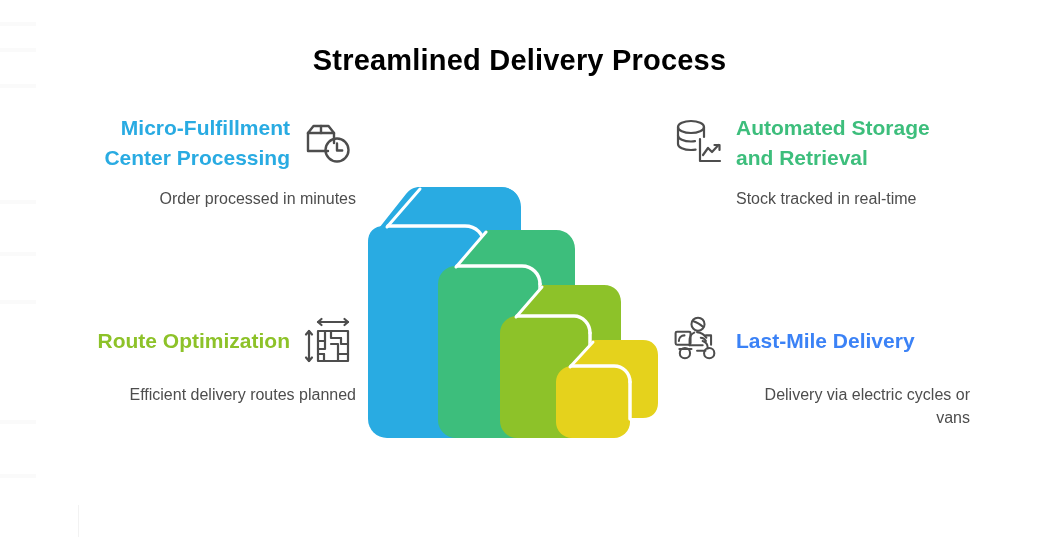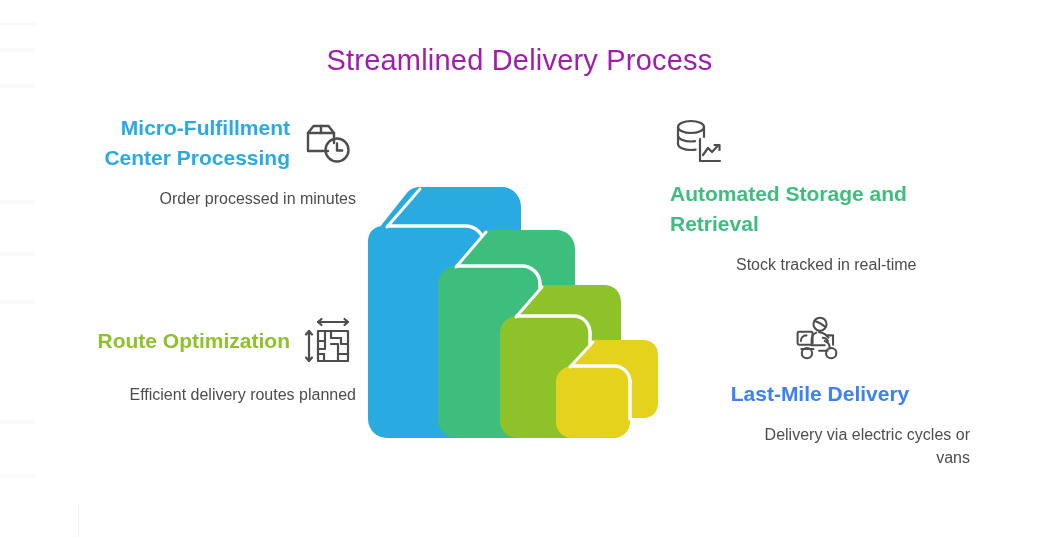--- a/index.html
+++ b/index.html
@@ -34,22 +34,22 @@
   }
 
   
   .page-title {
     position: absolute;
     top: 44px;
     left: 0;
     width: 1039px;
     text-align: center;
     font-size: 29px;
-    font-weight: normal;
-    color: #a21caf;
+    font-weight: bold;
+    color: #000000;
     letter-spacing: 0.2px;
   }
 
   
   .feature {
     position: absolute;
     width: 300px;
   }
   .feature-head {
     display: flex;
@@ -76,21 +76,21 @@
     align-items: center;
     justify-content: center;
   }
   .icon-wrap svg { display: block; }
 
   
   .feature.left .feature-title { text-align: right; }
   .feature.left .feature-desc  { text-align: right; }
 
   
-  .feature.right .feature-head { flex-direction: column; }
+  .feature.right .feature-head { }
   .feature.right .feature-title { text-align: left; }
   .feature.right .feature-desc  { text-align: left; }
 
   #feature-mfc   { left: 56px;  top: 113px; }
   #feature-route { left: 56px;  top: 313px; }
   #feature-asrs  { left: 670px; top: 113px; }
   #feature-lmd   { left: 670px; top: 313px; }
 
   #feature-route .feature-head { align-items: center; }
   #feature-lmd   .feature-head { align-items: center; }

